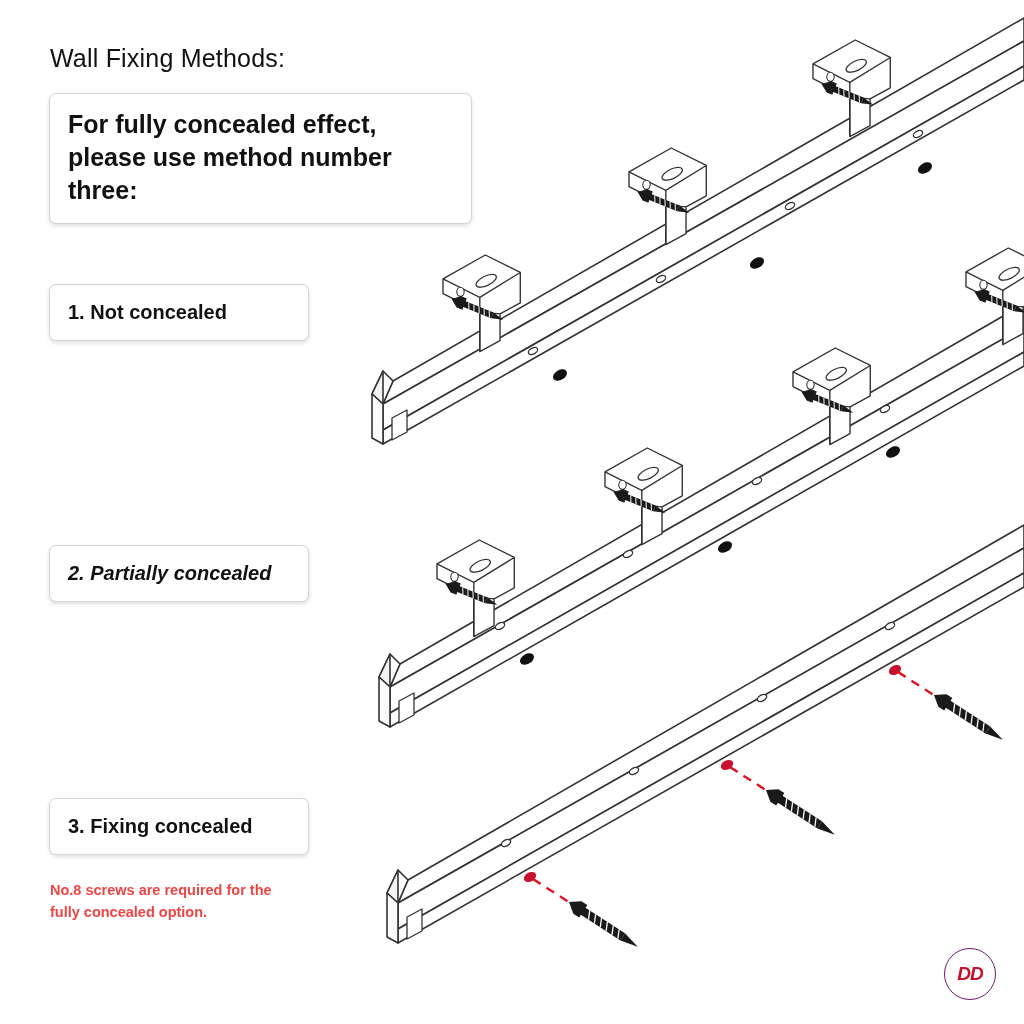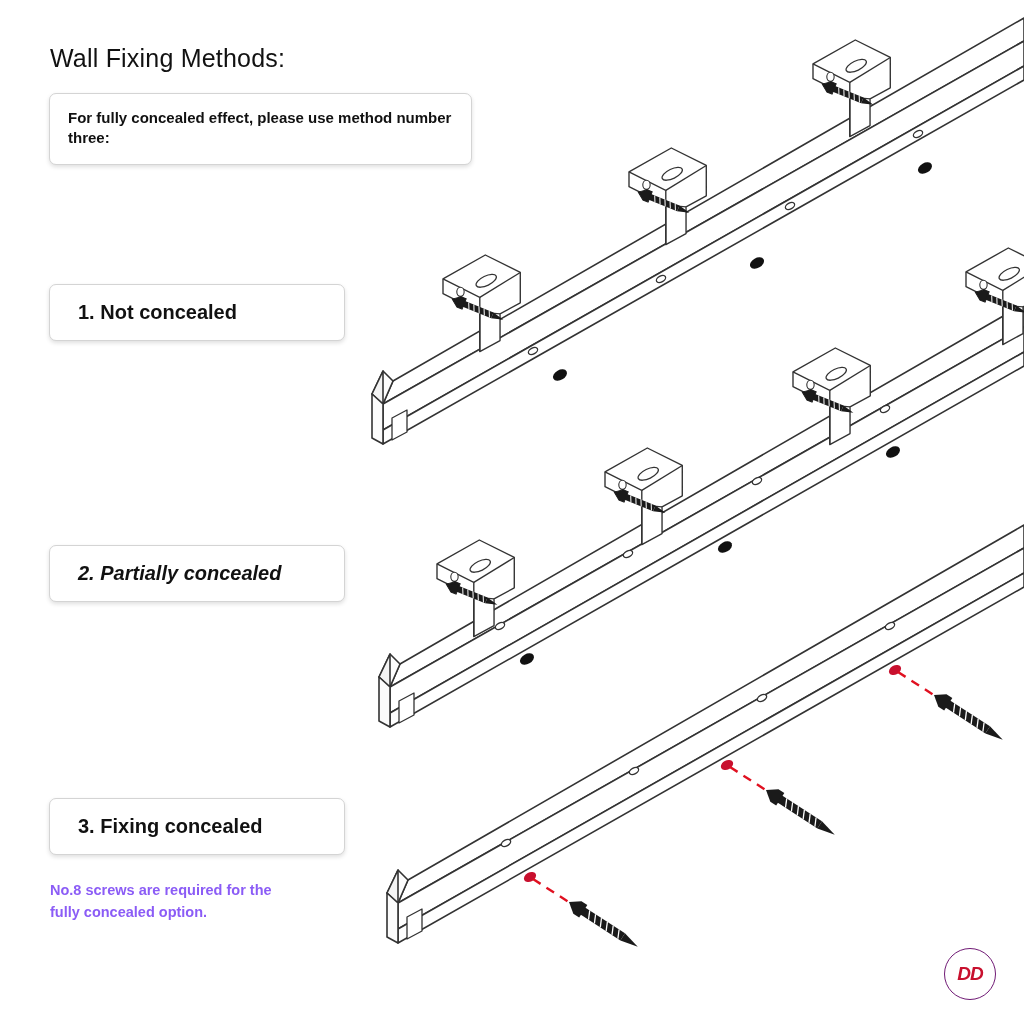--- a/index.html
+++ b/index.html
@@ -43,48 +43,48 @@
     border-radius: 7px;
     box-shadow: 0 2px 4px rgba(0,0,0,0.13);
     box-sizing: border-box;
   }
 
   .note-box {
     left: 49px;
     top: 93px;
     width: 423px;
     padding: 14px 18px 16px 18px;
-    font-size: 15px;
+    font-size: 25px;
     font-weight: bold;
     line-height: 1.32;
     color: #111111;
   }
 
   .method-box {
-    width: 296px;
-    padding: 16px 28px;
+    width: 260px;
+    padding: 16px 18px;
     font-size: 20px;
     font-weight: bold;
     color: #111111;
   }
   .method-1 { left: 49px; top: 284px; }
   .method-2 { left: 49px; top: 545px; font-style: italic; }
   .method-3 { left: 49px; top: 798px; }
 
   .method-num { font-weight: bold; }
   .method-label { font-weight: bold; }
 
   .screw-note {
     left: 50px;
     top: 880px;
     width: 250px;
     font-size: 14.5px;
     font-weight: bold;
     line-height: 1.5;
-    color: #8b5cf6;
+    color: #ef4444;
   }
 
   .brand-logo {
     left: 944px;
     top: 948px;
     width: 50px;
     height: 50px;
     border-radius: 50%;
     border: 1px solid #701a75;
     background: #ffffff;

